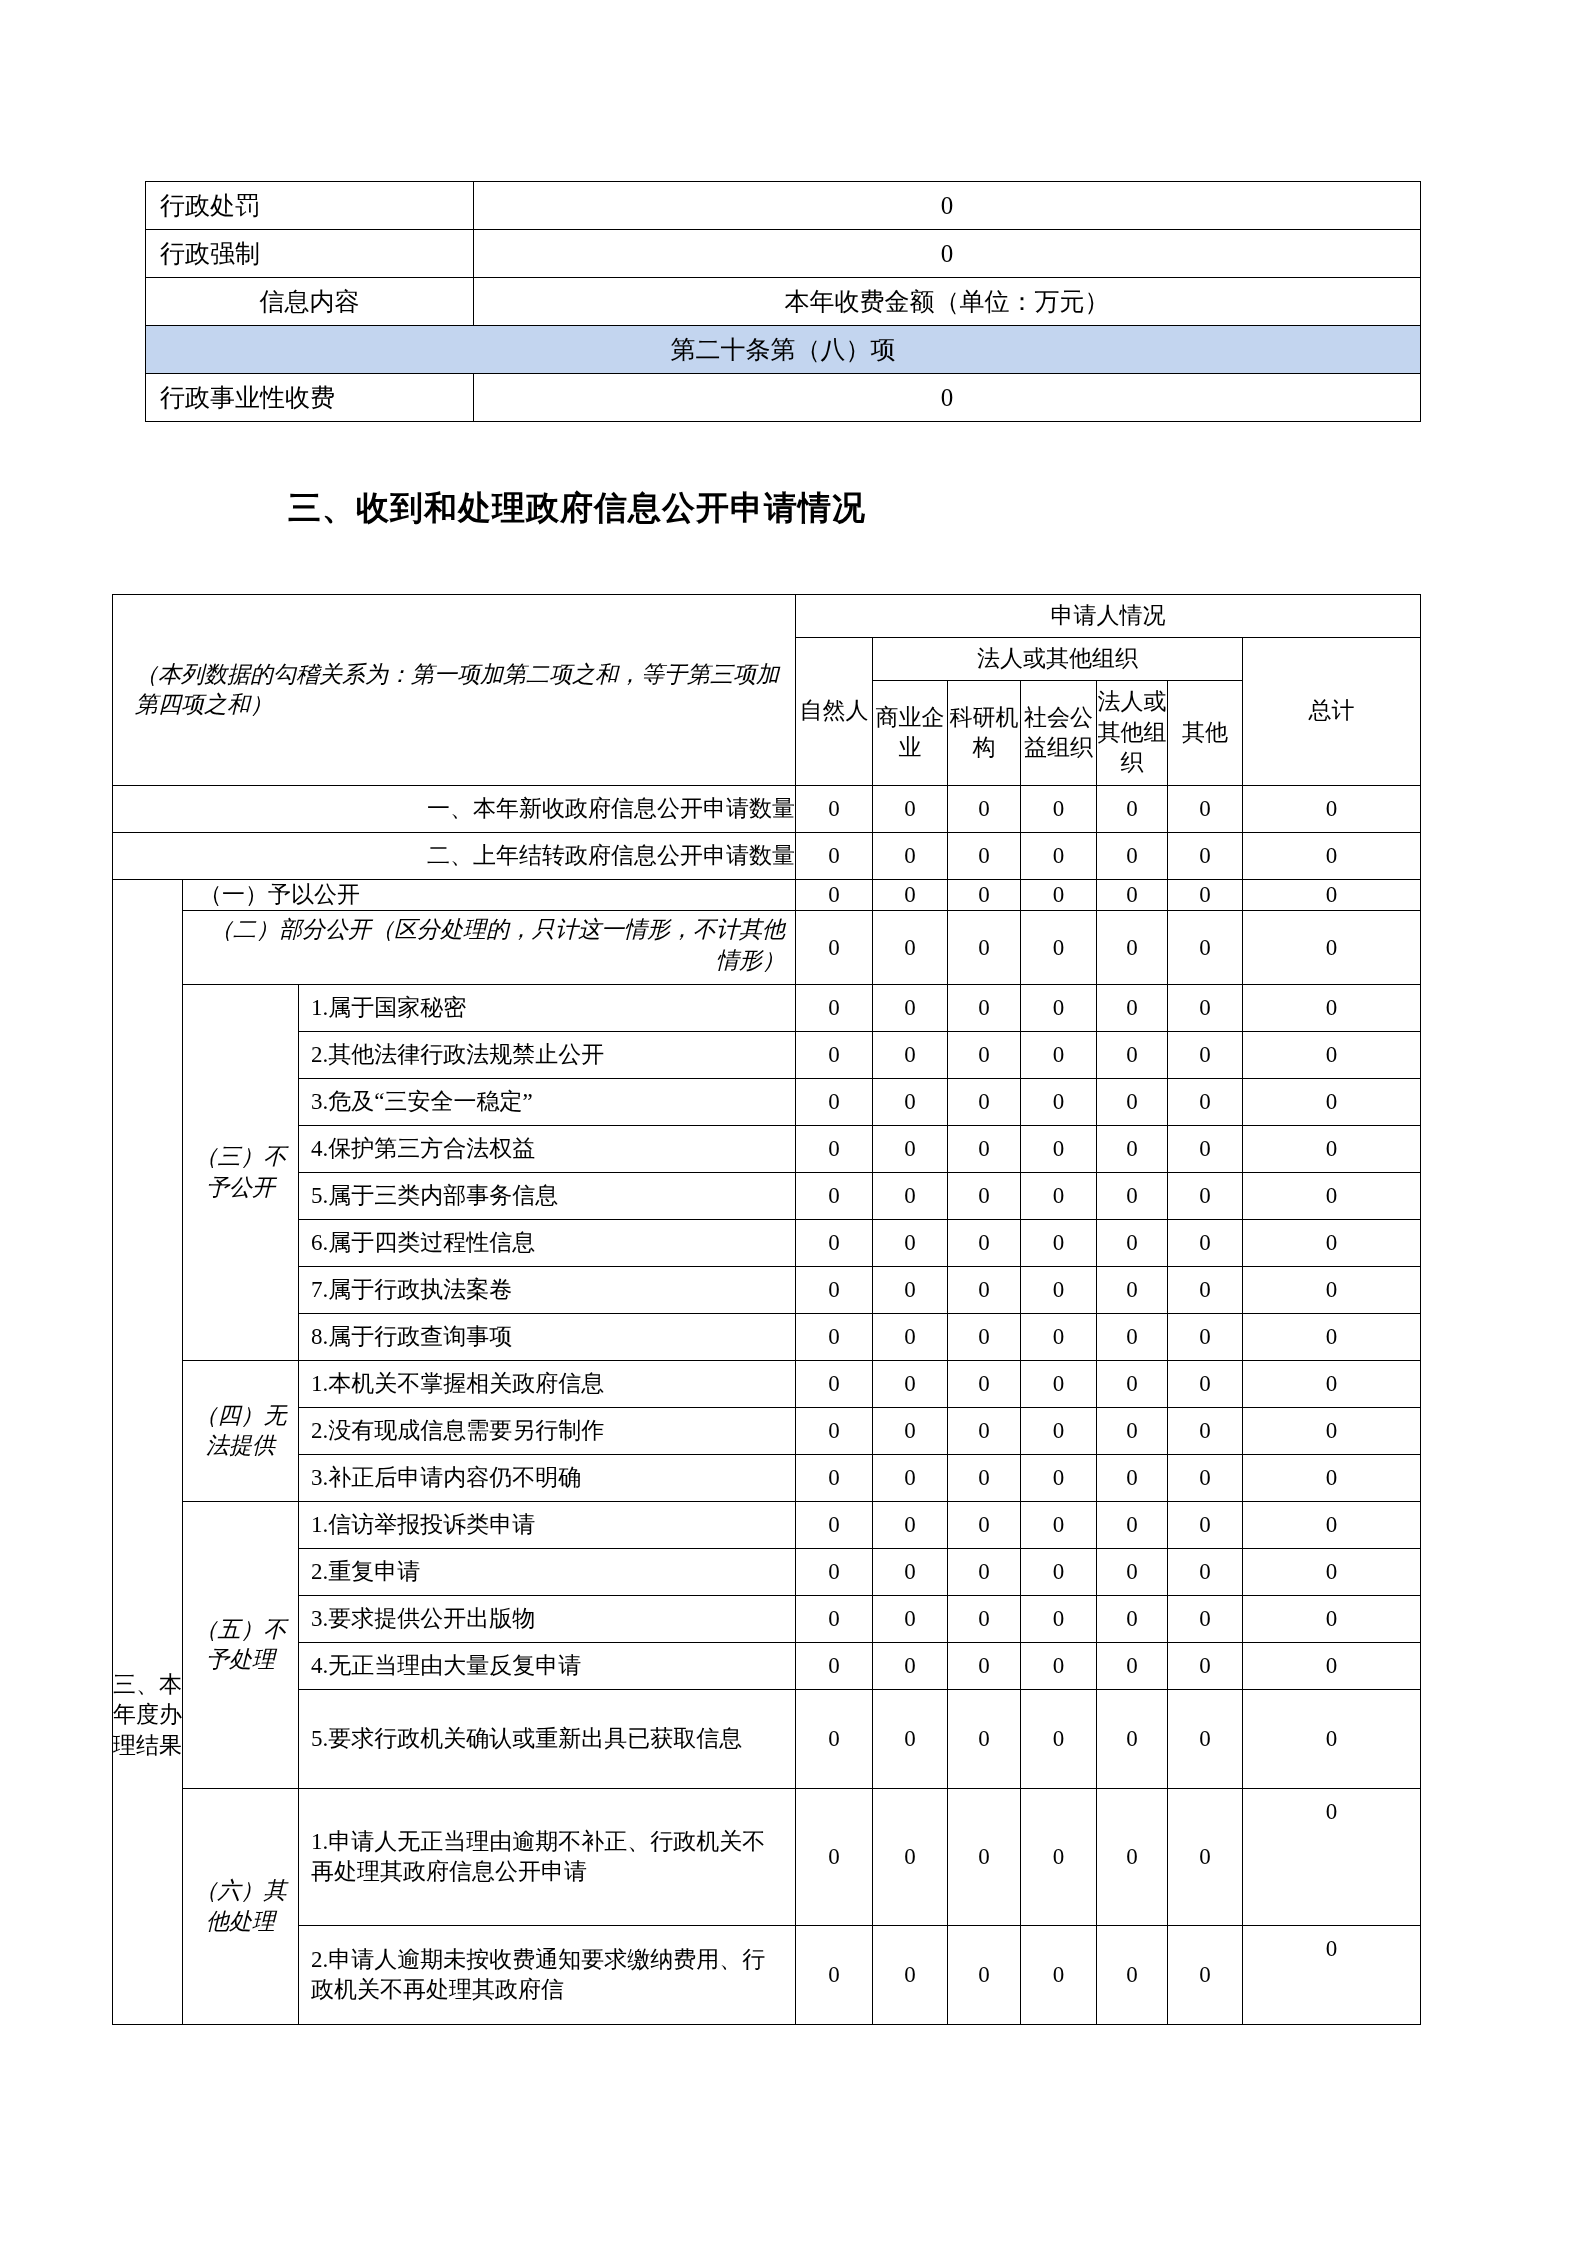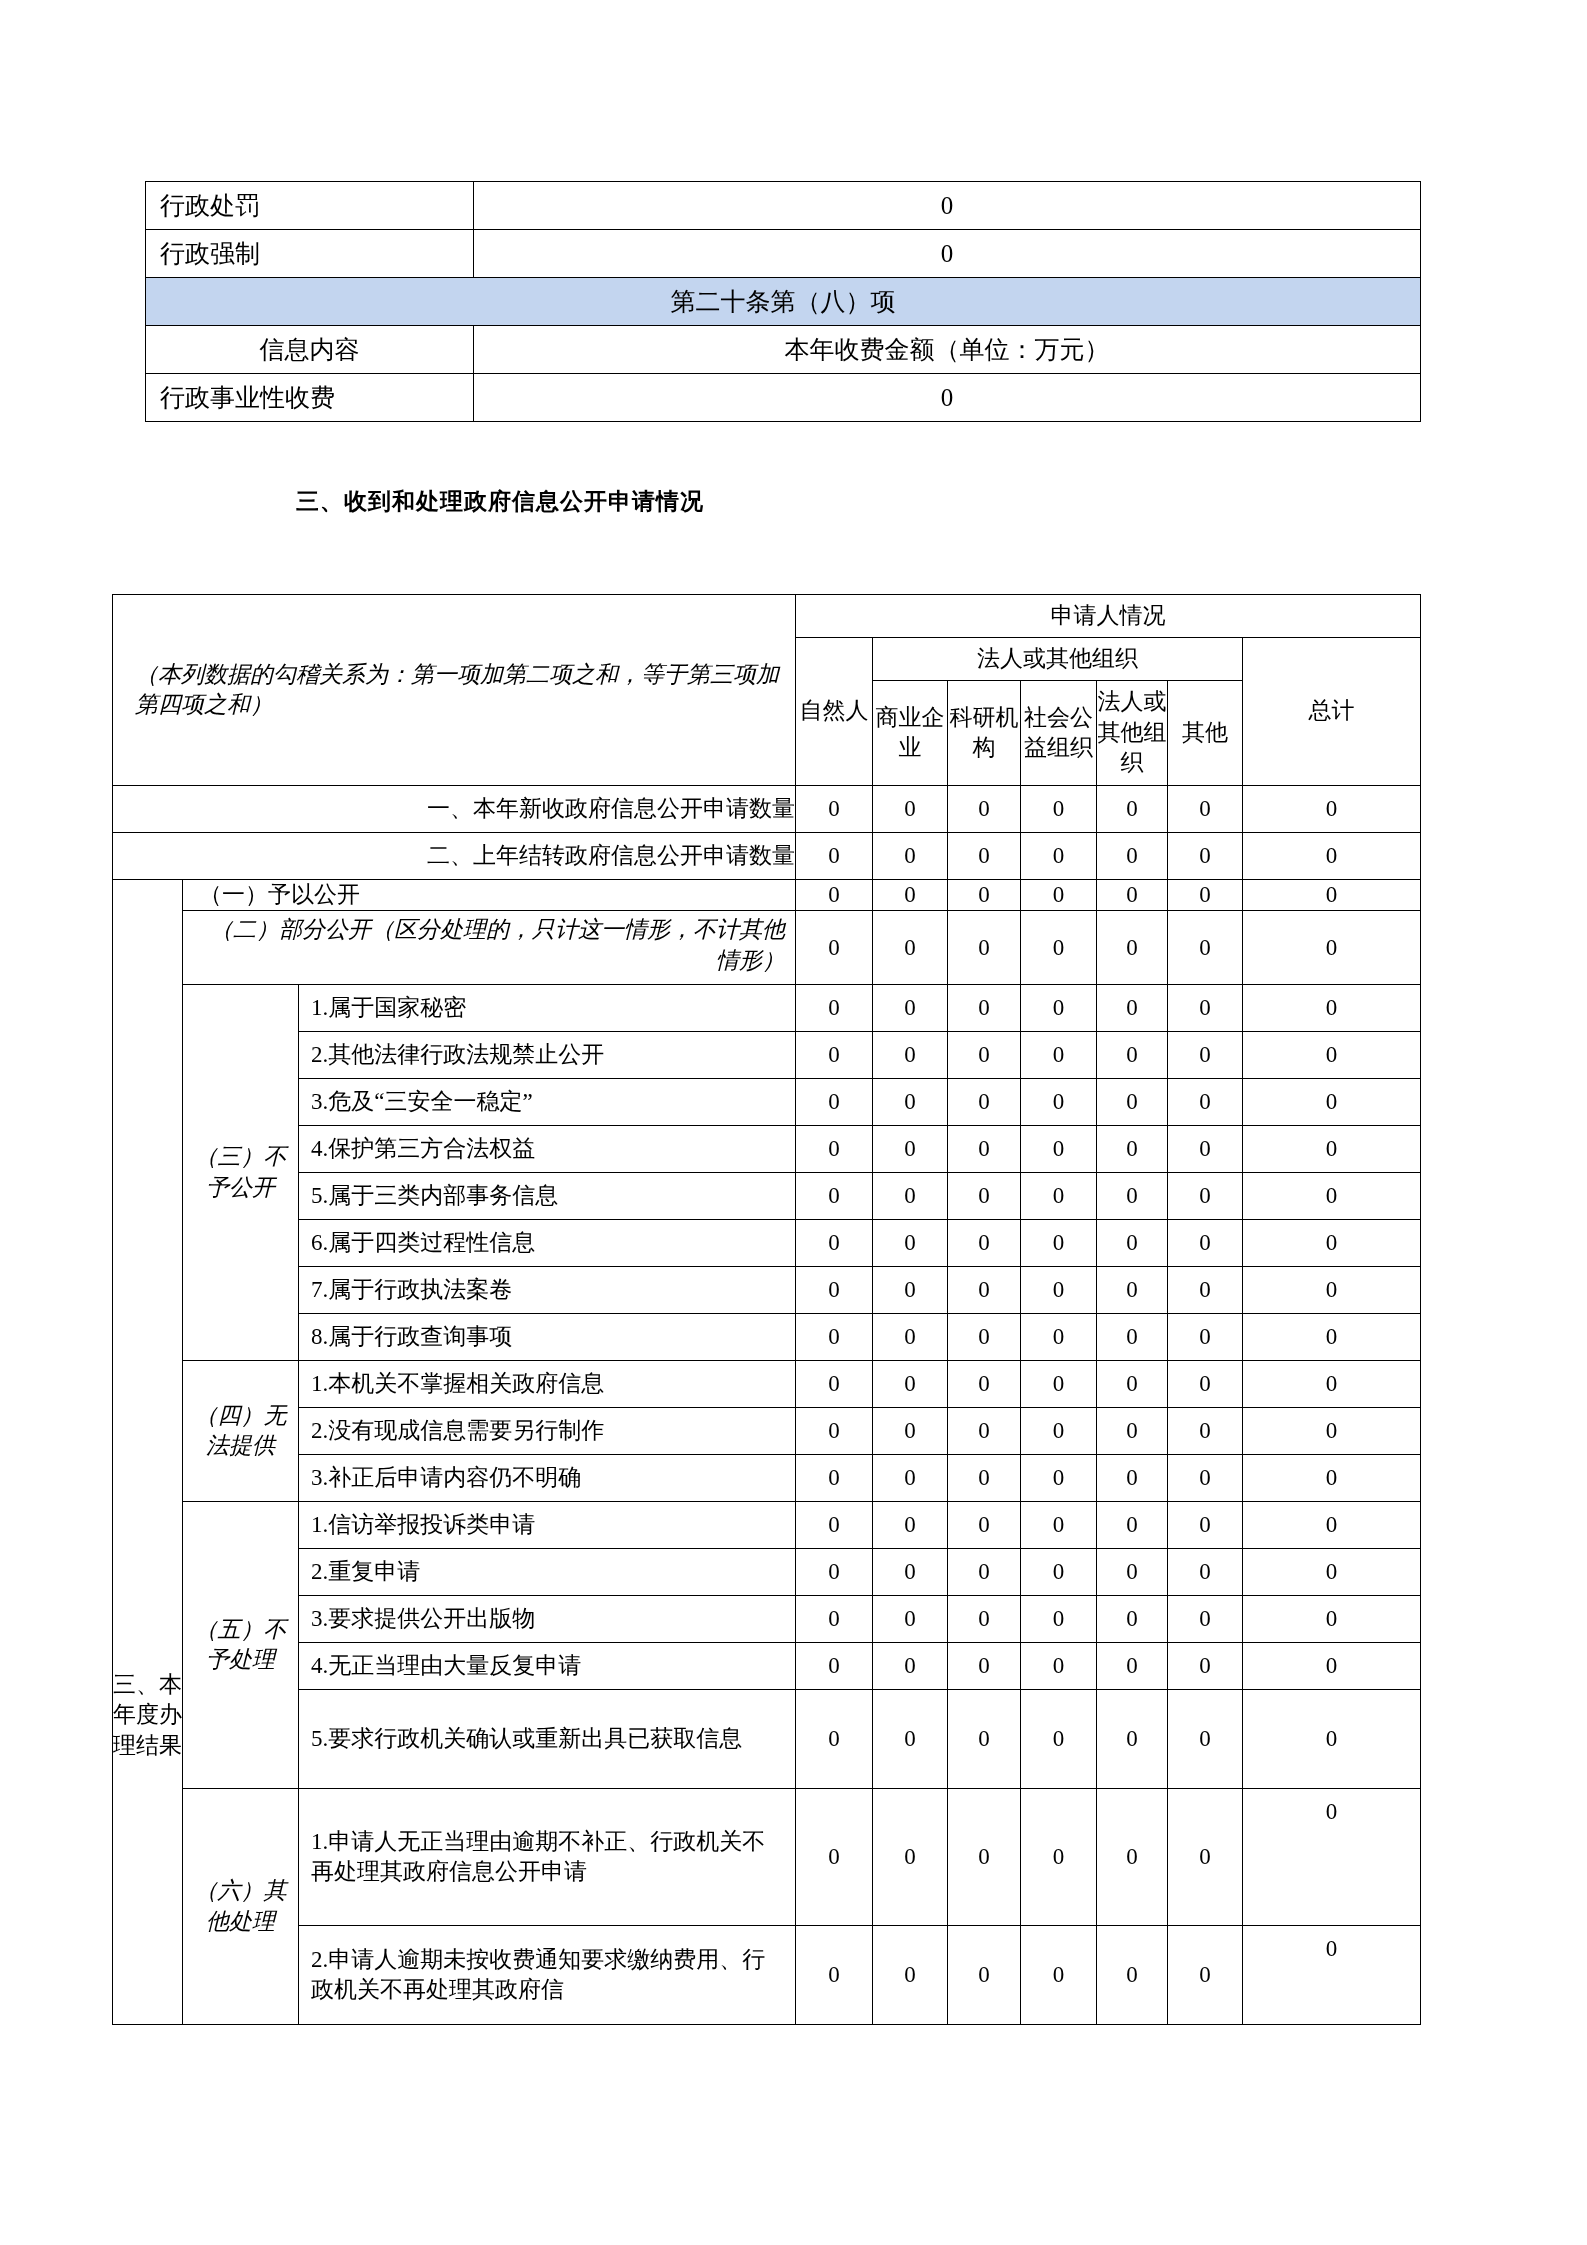--- a/index.html
+++ b/index.html
@@ -59,24 +59,24 @@
     text-align: center;
   }
   .tt-blue {
     background: #c3d5ef !important;
     text-align: center;
   }
 
   
   .section-heading {
     position: absolute;
-    left: 296px;
+    left: 288px;
     top: 486px;
     font-family: "DejaVu Sans", "Liberation Sans", sans-serif;
-    font-size: 23px;
+    font-size: 33px;
     font-weight: bold;
     letter-spacing: 1px;
     white-space: nowrap;
   }
 
   
   .main-table {
     position: absolute;
     left: 112px;
     top: 594px;
@@ -163,25 +163,25 @@
     <tbody>
       <tr>
         <td class="tt-label">行政处罚</td>
         <td class="tt-value">0</td>
       </tr>
       <tr>
         <td class="tt-label">行政强制</td>
         <td class="tt-value">0</td>
       </tr>
       <tr>
-        <td class="tt-blue" colspan="2">第二十条第（八）项</td>
-      </tr>
-      <tr>
         <td class="tt-label-c">信息内容</td>
         <td class="tt-value">本年收费金额（单位：万元）</td>
+      </tr>
+      <tr>
+        <td class="tt-blue" colspan="2">第二十条第（八）项</td>
       </tr>
       <tr>
         <td class="tt-label">行政事业性收费</td>
         <td class="tt-value">0</td>
       </tr>
     </tbody>
   </table>
 
   <div class="section-heading">三、收到和处理政府信息公开申请情况</div>
 

